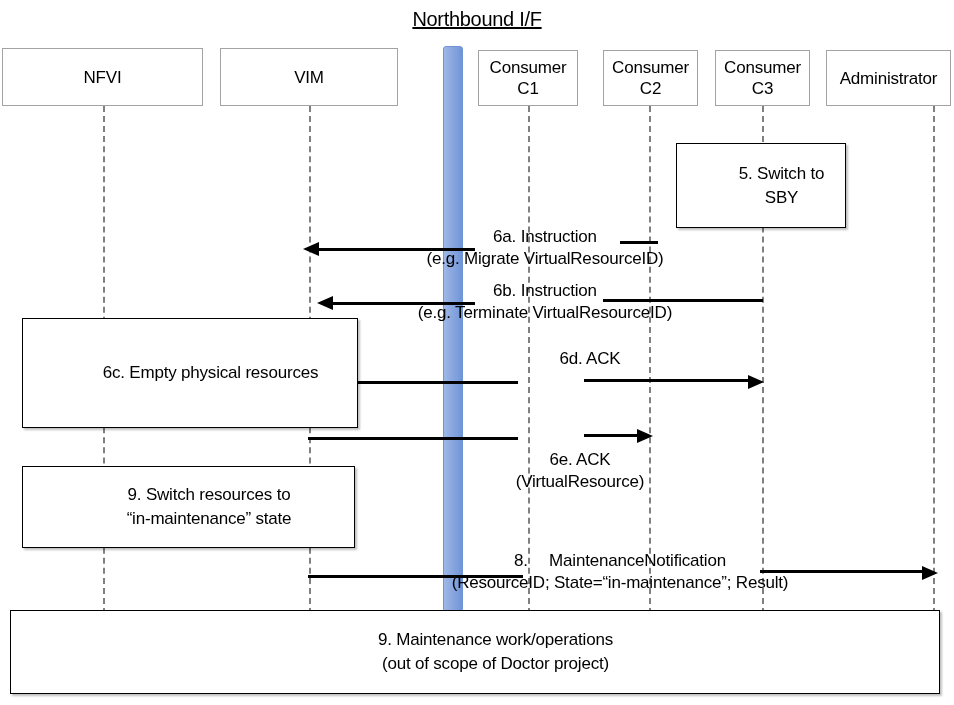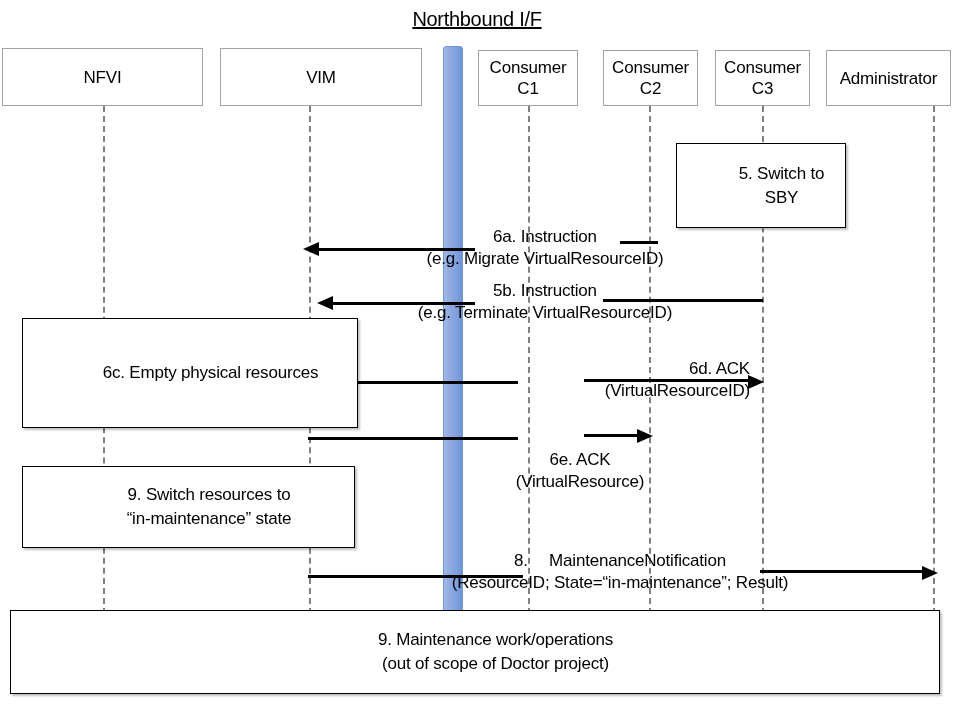--- a/index.html
+++ b/index.html
@@ -138,21 +138,21 @@
   <div class="lifeline" style="left:649px; top:106px; height:508px;"></div>
   <div class="lifeline" style="left:762px; top:106px; height:508px;"></div>
   <div class="lifeline" style="left:933px; top:106px; height:508px;"></div>
 
   <div class="nb-bar" style="left:443px; top:46px; width:20px; height:566px;"></div>
 
   <div class="actor-box" style="left:2px; top:48px; width:201px; height:58px;">
     <span>NFVI</span>
   </div>
 
-  <div class="actor-box" style="left:220px; top:48px; width:202px; height:58px;">
+  <div class="actor-box" style="left:220px; top:48px; width:178px; height:58px;">
     <span>VIM</span>
   </div>
 
   <div class="actor-box" style="left:478px; top:50px; width:100px; height:56px; flex-direction:column;">
     <span>Consumer</span>
     <span>C1</span>
   </div>
 
   <div class="actor-box" style="left:603px; top:50px; width:95px; height:56px; flex-direction:column;">
     <span>Consumer</span>
@@ -179,34 +179,33 @@
   <div class="arrow-head left" style="left:303px; top:242px;"></div>
   <div class="msg-label" style="left:355px; top:226px; width:380px;">
     <div>6a. Instruction</div>
     <div>(e.g. Migrate VirtualResourceID)</div>
   </div>
 
   <div class="msg-line" style="left:603px; top:299px; width:160px;"></div>
   <div class="msg-line" style="left:332px; top:302px; width:143px;"></div>
   <div class="arrow-head left" style="left:317px; top:296px;"></div>
   <div class="msg-label" style="left:355px; top:280px; width:380px;">
-    <div>5b. Instruction</div>
+    <div>6b. Instruction</div>
     <div>(e.g. Terminate VirtualResourceID)</div>
   </div>
 
   <div class="note-box thin" style="left:22px; top:318px; width:336px; height:110px;">
     <span>6c. Empty physical resources</span>
   </div>
 
   <div class="msg-line" style="left:358px; top:381px; width:160px;"></div>
   <div class="msg-line" style="left:584px; top:379px; width:166px;"></div>
   <div class="arrow-head right" style="left:748px; top:375px;"></div>
-  <div class="msg-label" style="left:430px; top:358px; width:320px;text-align:right;">
+  <div class="msg-label" style="left:430px; top:348px; width:320px;">
     <div>6d. ACK</div>
-    <div>(VirtualResourceID)</div>
   </div>
 
   <div class="msg-line" style="left:308px; top:437px; width:210px;"></div>
   <div class="msg-line" style="left:584px; top:434px; width:55px;"></div>
   <div class="arrow-head right" style="left:637px; top:429px;"></div>
   <div class="msg-label" style="left:430px; top:414px; width:300px;margin-top:35px;">
     <div>6e. ACK</div>
     <div>(VirtualResource)</div>
   </div>
 

